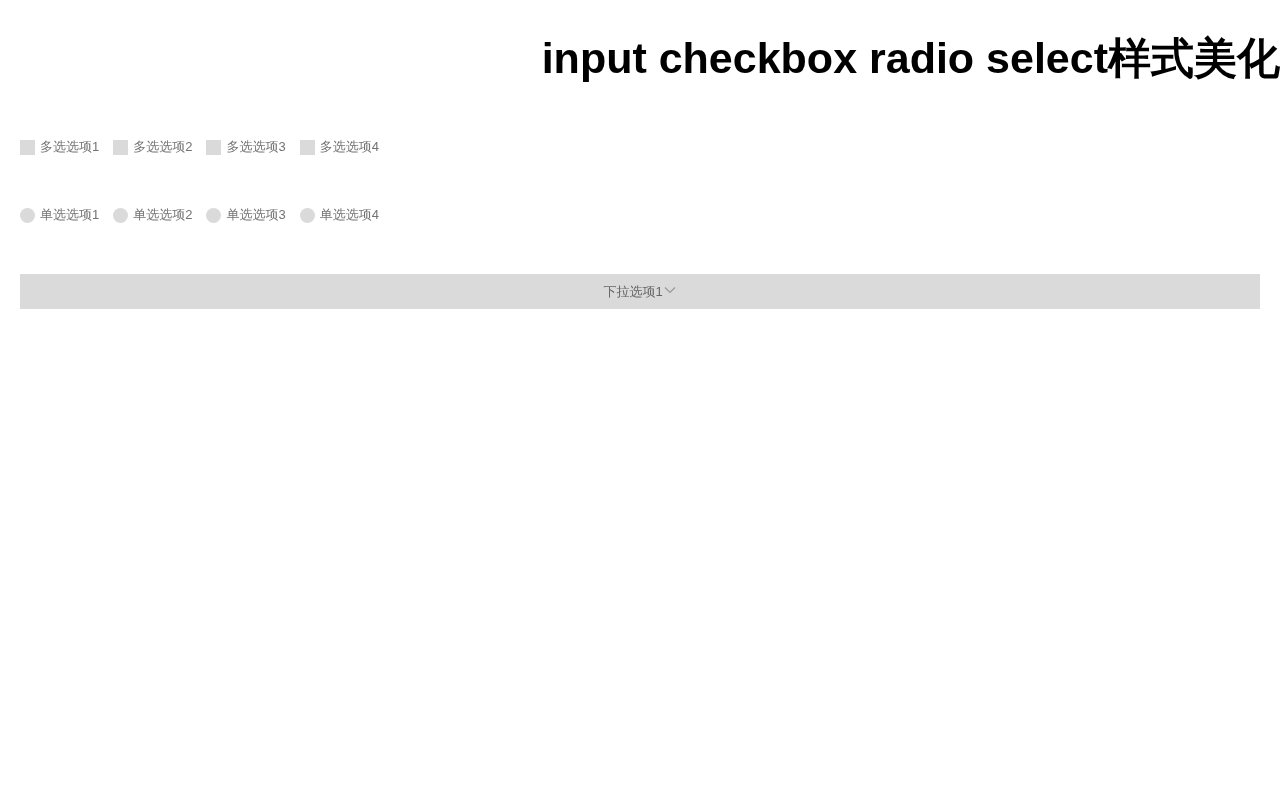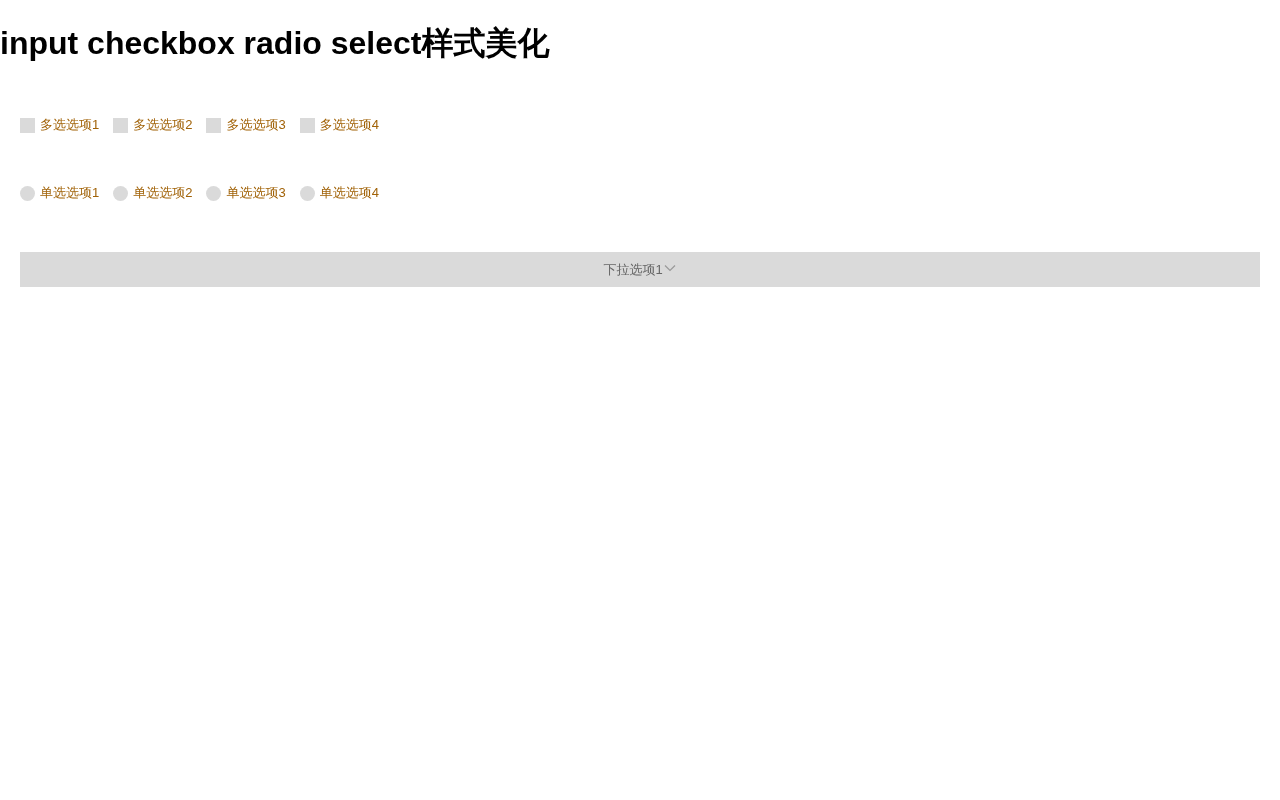--- a/index.html
+++ b/index.html
@@ -7,24 +7,24 @@
       padding: 0;
       box-sizing: border-box;
     }
     body {
       font-family: Arial, "Microsoft YaHei", sans-serif;
       background: #fff;
       width: 1280px;
       height: 800px;
     }
     .page-title {
-      text-align: left;
-      font-size: 32px;
+      text-align: right;
+      font-size: 43px;
       font-weight: bold;
-      margin-top: 22px;
+      margin-top: 30px;
       margin-bottom: 50px;
       color: #000;
     }
     .option-row {
       padding: 0 20px;
       margin-bottom: 50px;
       display: flex;
       align-items: center;
       gap: 14px;
     }
@@ -43,21 +43,21 @@
     .radio-circle {
       width: 15px;
       height: 15px;
       background: #dadada;
       border-radius: 50%;
       display: inline-block;
       margin-right: 5px;
     }
     .option-label {
       font-size: 13px;
-      color: #a16207;
+      color: #737373;
     }
     .select-wrap {
       padding: 0 20px;
     }
     .select-box {
       width: 100%;
       height: 35px;
       background: #dadada;
       display: flex;
       align-items: center;

